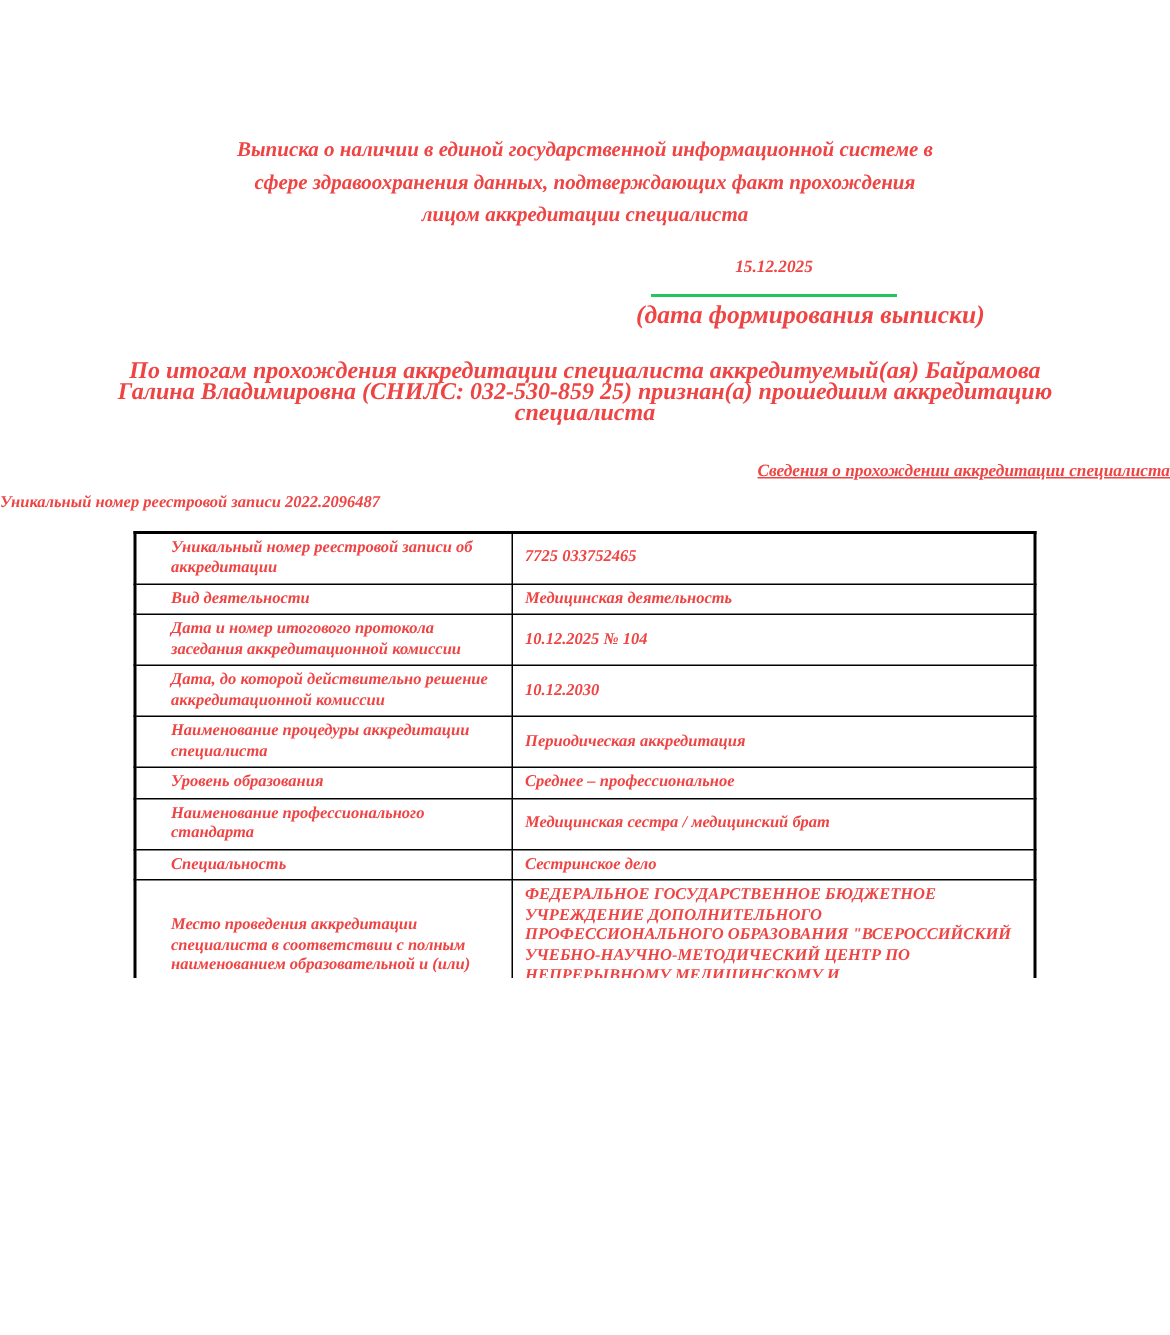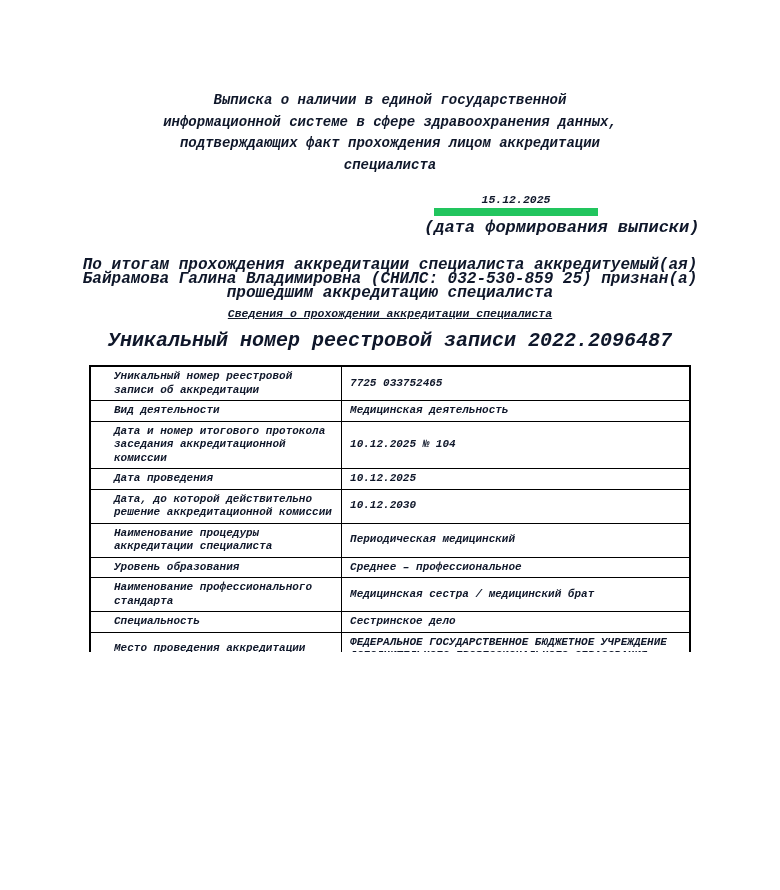--- a/index.html
+++ b/index.html
@@ -6,68 +6,68 @@
     margin: 0;
     padding: 0;
     background: #ffffff;
   }
   .page {
     position: relative;
     width: 780px;
     height: 652px;
     background: #ffffff;
     overflow: hidden;
-    font-family: Liberation Mono, monospace;
+    font-family: Liberation Serif, serif;
     font-weight: bold;
     font-style: italic;
-    color: #0f172a;
+    color: #ef4444;
   }
   .title {
     margin: 0 auto;
     padding-top: 90px;
     max-width: 478px;
     font-size: 14px;
     line-height: 21.5px;
     text-align: center;
   }
   .date-block {
     margin: 17px 0 0 434px;
     width: 164px;
     text-align: center;
   }
   .date-value {
     font-size: 11.5px;
-    padding-bottom: 2px;
-    border-bottom: 8px solid #22c55e;
+    padding-bottom: 12px;
+    border-bottom: 2px solid #22c55e;
   }
   .date-caption {
     margin-top: 2px;
     margin-left: -10px;
     width: 184px;
     font-size: 17px;
     white-space: nowrap;
     text-align: center;
   }
   .intro {
     width: 650px;
     margin: 21px auto 0;
     font-size: 16px;
     line-height: 14px;
     text-align: center;
   }
   .section-heading {
-    margin-top: 7px;
+    margin-top: 25px;
     font-size: 11.5px;
-    text-align: center;
+    text-align: right;
     text-decoration: underline;
   }
   .registry-heading {
     margin-top: 9px;
-    font-size: 20px;
-    text-align: center;
+    font-size: 11px;
+    text-align: left;
   }
   table.acc-table {
     width: 602px;
     margin: 13px auto 0;
     border-collapse: collapse;
     border: 2px solid #000000;
     table-layout: fixed;
   }
   table.acc-table td {
     border: 1px solid #000000;
@@ -106,30 +106,26 @@
         </tr>
         <tr>
           <td class="label">Вид деятельности</td>
           <td class="value">Медицинская деятельность</td>
         </tr>
         <tr>
           <td class="label">Дата и номер итогового протокола заседания аккредитационной комиссии</td>
           <td class="value">10.12.2025 № 104</td>
         </tr>
         <tr>
-          <td class="label">Дата проведения</td>
-          <td class="value">10.12.2025</td>
-        </tr>
-        <tr>
           <td class="label">Дата, до которой действительно решение аккредитационной комиссии</td>
           <td class="value">10.12.2030</td>
         </tr>
         <tr>
           <td class="label">Наименование процедуры аккредитации специалиста</td>
-          <td class="value">Периодическая медицинский</td>
+          <td class="value">Периодическая аккредитация</td>
         </tr>
         <tr>
           <td class="label">Уровень образования</td>
           <td class="value">Среднее – профессиональное</td>
         </tr>
         <tr>
           <td class="label">Наименование профессионального стандарта</td>
           <td class="value">Медицинская сестра / медицинский брат</td>
         </tr>
         <tr>

